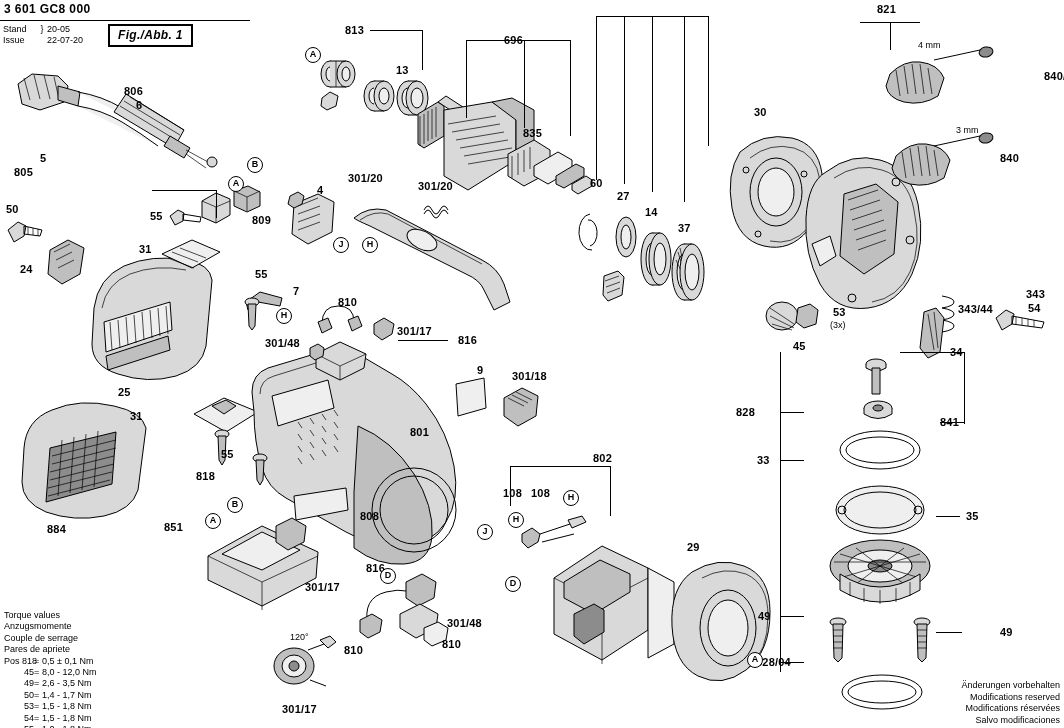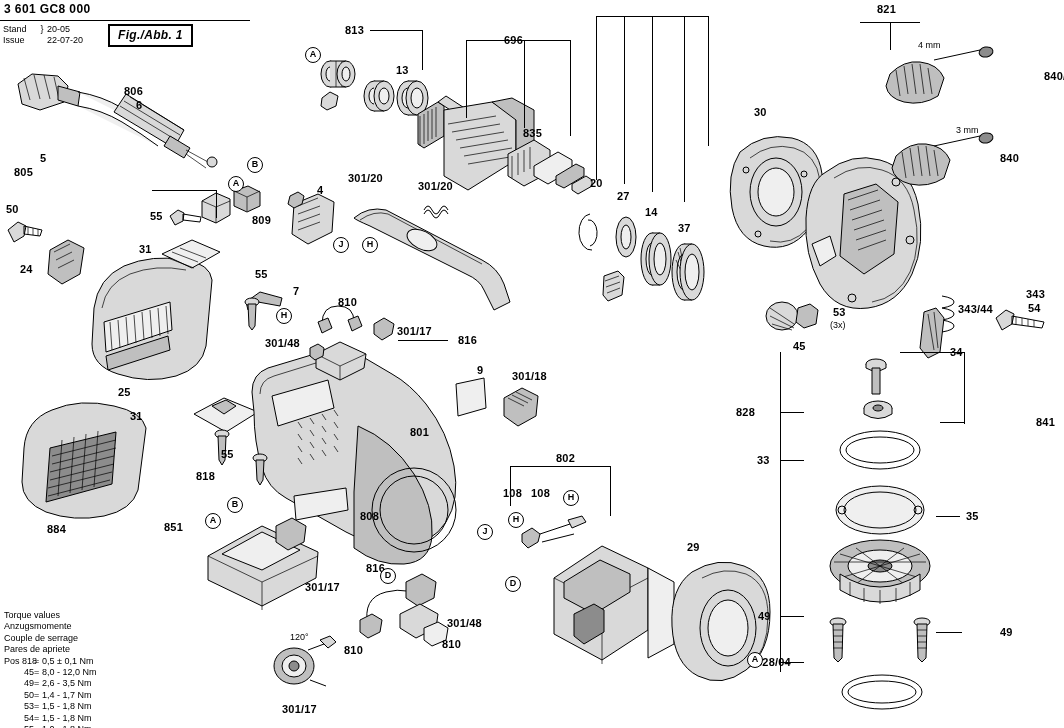--- a/index.html
+++ b/index.html
@@ -621,33 +621,33 @@
   <div class="lbl-num" style="left:136px;top:99px;">6</div>
   <div class="lbl-num" style="left:252px;top:214px;">809</div>
   <div class="lbl-num" style="left:345px;top:24px;">813</div>
   <div class="lbl-num" style="left:396px;top:64px;">13</div>
   <div class="lbl-num" style="left:504px;top:34px;">696</div>
   <div class="lbl-num" style="left:523px;top:127px;">835</div>
   <div class="lbl-num" style="left:877px;top:3px;">821</div>
   <div class="lbl-num" style="left:1044px;top:70px;">840/1</div>
   <div class="lbl-num" style="left:1000px;top:152px;">840</div>
   <div class="lbl-num" style="left:754px;top:106px;">30</div>
-  <div class="lbl-num" style="left:590px;top:177px;">20</div>
+  <div class="lbl-num" style="left:590px;top:177px;">60</div>
   <div class="lbl-num" style="left:617px;top:190px;">27</div>
   <div class="lbl-num" style="left:645px;top:206px;">14</div>
   <div class="lbl-num" style="left:678px;top:222px;">37</div>
   <div class="lbl-num" style="left:958px;top:303px;">343/44</div>
   <div class="lbl-num" style="left:1026px;top:288px;">343</div>
   <div class="lbl-num" style="left:1028px;top:302px;">54</div>
   <div class="lbl-num" style="left:833px;top:306px;">53</div>
   <div class="lbl-small" style="left:830px;top:320px;">(3x)</div>
   <div class="lbl-num" style="left:793px;top:340px;">45</div>
   <div class="lbl-num" style="left:950px;top:346px;">34</div>
   <div class="lbl-num" style="left:736px;top:406px;">828</div>
-  <div class="lbl-num" style="left:1036px;top:416px;">841</div>
+  <div class="lbl-num" style="left:940px;top:416px;">841</div>
   <div class="lbl-num" style="left:757px;top:454px;">33</div>
   <div class="lbl-num" style="left:966px;top:510px;">35</div>
   <div class="lbl-num" style="left:758px;top:610px;">49</div>
   <div class="lbl-num" style="left:1000px;top:626px;">49</div>
   <div class="lbl-num" style="left:756px;top:656px;">828/04</div>
   <div class="lbl-num" style="left:687px;top:541px;">29</div>
   <div class="lbl-num" style="left:6px;top:203px;">50</div>
   <div class="lbl-num" style="left:20px;top:263px;">24</div>
   <div class="lbl-num" style="left:139px;top:243px;">31</div>
   <div class="lbl-num" style="left:130px;top:410px;">31</div>
@@ -669,21 +669,21 @@
   <div class="lbl-num" style="left:397px;top:325px;">301/17</div>
   <div class="lbl-num" style="left:305px;top:581px;">301/17</div>
   <div class="lbl-num" style="left:282px;top:703px;">301/17</div>
   <div class="lbl-num" style="left:265px;top:337px;">301/48</div>
   <div class="lbl-num" style="left:447px;top:617px;">301/48</div>
   <div class="lbl-num" style="left:512px;top:370px;">301/18</div>
   <div class="lbl-num" style="left:418px;top:180px;">301/20</div>
   <div class="lbl-num" style="left:348px;top:172px;">301/20</div>
   <div class="lbl-num" style="left:317px;top:184px;">4</div>
   <div class="lbl-num" style="left:477px;top:364px;">9</div>
-  <div class="lbl-num" style="left:556px;top:452px;text-align:right;">802</div>
+  <div class="lbl-num" style="left:593px;top:452px;text-align:right;">802</div>
   <div class="lbl-num" style="left:503px;top:487px;">108</div>
   <div class="lbl-num" style="left:531px;top:487px;">108</div>
 
   <div class="lbl-small" style="left:918px;top:40px;">4 mm</div>
   <div class="lbl-small" style="left:924px;top:125px;margin-left:32px;">3 mm</div>
   <div class="lbl-small" style="left:290px;top:632px;">120°</div>
 
   <div class="circ" style="left:305px;top:47px;">A</div>
   <div class="circ" style="left:247px;top:157px;">B</div>
   <div class="circ" style="left:228px;top:176px;">A</div>
@@ -706,14 +706,20 @@
     <div class="t-title">Pares de apriete</div>
     <div class="t-row"><span class="k">Pos 818</span><span class="eq">=</span><span>0,5 ± 0,1 Nm</span></div>
     <div class="t-row"><span class="k">45</span><span class="eq">=</span><span>8,0 - 12,0 Nm</span></div>
     <div class="t-row"><span class="k">49</span><span class="eq">=</span><span>2,6 - 3,5 Nm</span></div>
     <div class="t-row"><span class="k">50</span><span class="eq">=</span><span>1,4 - 1,7 Nm</span></div>
     <div class="t-row"><span class="k">53</span><span class="eq">=</span><span>1,5 - 1,8 Nm</span></div>
     <div class="t-row"><span class="k">54</span><span class="eq">=</span><span>1,5 - 1,8 Nm</span></div>
     <div class="t-row"><span class="k">55</span><span class="eq">=</span><span>1,0 - 1,8 Nm</span></div>
   </div>
 
+  <div id="legal">
+    <div>Änderungen vorbehalten</div>
+    <div>Modifications reserved</div>
+    <div>Modifications réservées</div>
+    <div>Salvo modificaciones</div>
+  </div>
 
 </div>
 
 </body></html>

